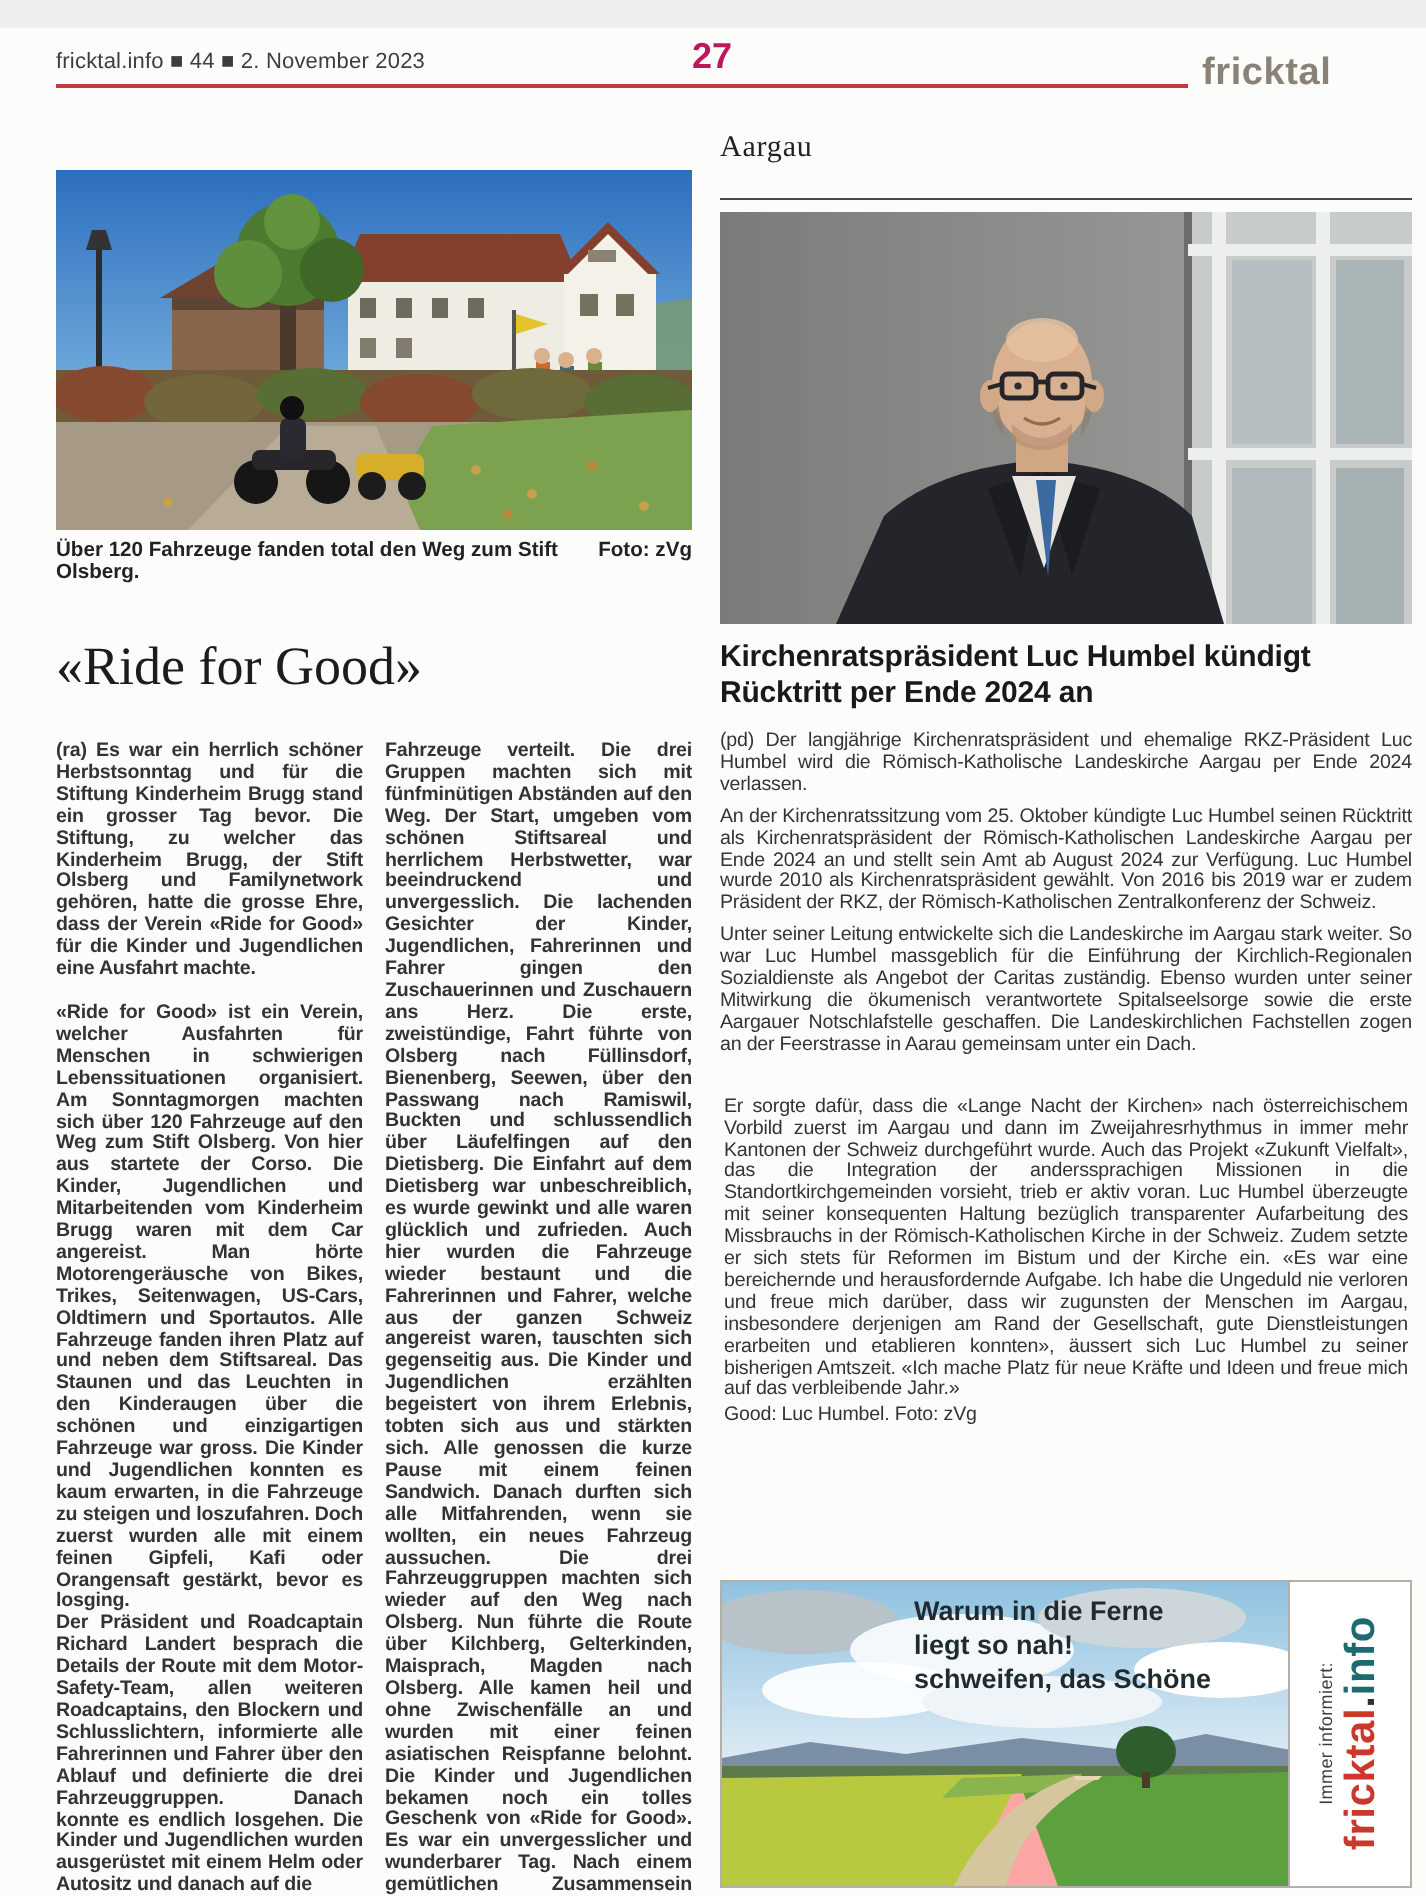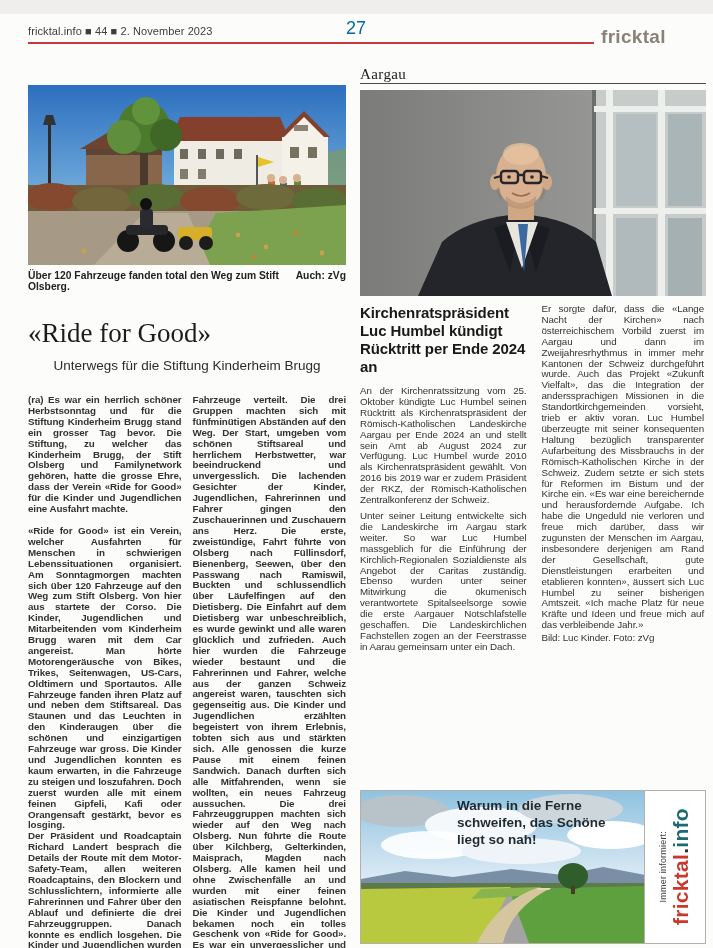--- a/index.html
+++ b/index.html
@@ -5,50 +5,50 @@
   html,body{margin:0;padding:0;background:#e8e6e2;}
   .page{
     position:relative;width:713px;height:948px;margin:0 auto;
     background:#fcfcfb;overflow:hidden;
     font-family:"Liberation Sans",sans-serif;color:#2e2e2e;
   }
   .scan-band{position:absolute;left:0;top:0;width:713px;height:14px;background:#efeeec;}
 
   
   .masthead-left{position:absolute;left:28px;top:25px;font-size:11px;color:#3d3d3d;letter-spacing:.1px;}
-  .page-number{position:absolute;left:336px;top:18px;width:40px;text-align:center;font-size:18px;font-weight:400;color:#0369a1;}
+  .page-number{position:absolute;left:336px;top:18px;width:40px;text-align:center;font-size:18px;font-weight:700;color:#be185d;}
   .rule-red{position:absolute;left:28px;top:42px;width:566px;height:2px;background:#c6393c;}
   .brand-right{position:absolute;left:601px;top:26px;font-size:19px;font-weight:700;color:#8b8277;letter-spacing:.3px;}
 
   
   .left-article{position:absolute;left:28px;top:85px;width:318px;}
   .photo-main{width:318px;height:180px;display:block;}
   .caption-row{display:flex;justify-content:space-between;margin-top:5px;font-size:10.3px;font-weight:700;color:#222;}
   .caption-credit{white-space:nowrap;margin-left:8px;}
   .left-title{margin-top:26px;font-family:"Liberation Serif",serif;font-size:27px;font-weight:500;color:#1c1c1c;}
   .left-subtitle{margin-top:9px;text-align:center;font-size:13.5px;color:#2c2c2c;}
   .cols{display:flex;gap:11px;margin-top:22px;font-weight:bold;}
   .col{flex:1;font-size:9.8px;line-height:10.9px;text-align:justify;color:#333;letter-spacing:-.1px;}
   .col p{margin:0;}
   .col p.gap{margin-bottom:11px;}
 
   
   .region{position:absolute;left:360px;top:66px;width:346px;}
   .region-label{font-family:"Liberation Serif",serif;font-size:15px;color:#222;letter-spacing:.4px;
-    border-bottom:1px solid #4a4a4a;padding-bottom:0;}
+    border-bottom:1px solid #4a4a4a;padding-bottom:16px;}
   .photo-portrait{width:346px;height:206px;display:block;margin-top:6px;}
-  .region-cols{display:flex;gap:13px;margin-top:6px;}
+  .region-cols{display:flex;gap:13px;margin-top:6px;flex-direction:column;}
   .region-col{flex:1;font-size:9.8px;line-height:10.9px;text-align:justify;color:#333;letter-spacing:-.1px;}
   .region-col p{margin:0 0 5px 0;}
   .region-col p.tight{margin:2px;}
   .region-headline{font-size:15px;line-height:18px;font-weight:700;color:#191919;text-align:left;margin:2px 0 10px 0;}
 
   
   .ad{position:absolute;left:360px;top:790px;width:346px;height:154px;border:1px solid #b3b0aa;
-    display:flex;background:#a3a3a3;box-sizing:border-box;}
+    display:flex;background:#fca5a5;box-sizing:border-box;}
   .ad-photo-wrap{position:relative;width:284px;height:100%;overflow:hidden;}
   .ad-photo{width:284px;height:152px;display:block;}
   .ad-headline{position:absolute;left:96px;top:6px;width:184px;font-size:13.5px;line-height:17px;
     font-weight:700;color:#1f2a31;}
   .ad-band{width:60px;border-left:1px solid #b3b0aa;background:#fff;display:flex;
     align-items:center;justify-content:center;gap:1px;}
   .vert{writing-mode:vertical-rl;transform:rotate(180deg);white-space:nowrap;}
   .ad-small{font-size:9px;color:#3e3e3e;letter-spacing:.2px;}
   .ad-brand{font-size:21px;font-weight:700;letter-spacing:.3px;}
   .ad-brand .main{color:#cc372c;}
@@ -138,24 +138,23 @@
       <rect x="98" y="140" width="42" height="10" rx="4" fill="#26262b"></rect>
       <rect x="112" y="124" width="13" height="20" rx="4" fill="#2a2a33"></rect>
       <circle cx="118" cy="119" r="6" fill="#111111"></circle>
 
       <rect x="150" y="142" width="34" height="13" rx="4" fill="#d7ae2a"></rect>
       <circle cx="158" cy="158" r="7" fill="#1c1c1c"></circle>
       <circle cx="178" cy="158" r="7" fill="#1c1c1c"></circle>
     </svg>
     <div class="caption-row">
       <span>Über 120 Fahrzeuge fanden total den Weg zum Stift Olsberg.</span>
-      <span class="caption-credit">Auch: zVg</span>
+      <span class="caption-credit">Foto: zVg</span>
     </div>
     <div class="left-title">«Ride for Good»</div>
-    <div class="left-subtitle">Unterwegs für die Stiftung Kinderheim Brugg</div>
     <div class="cols">
       <div class="col">
         <p class="gap">(ra) Es war ein herrlich schöner Herbstsonntag und für die Stiftung Kinderheim Brugg stand ein grosser Tag bevor. Die Stiftung, zu welcher das Kinderheim Brugg, der Stift Olsberg und Familynetwork gehören, hatte die grosse Ehre, dass der Verein «Ride for Good» für die Kinder und Jugendlichen eine Ausfahrt machte.</p>
         <p>«Ride for Good» ist ein Verein, welcher Ausfahrten für Menschen in schwierigen Lebenssituationen organisiert. Am Sonntagmorgen machten sich über 120 Fahrzeuge auf den Weg zum Stift Olsberg. Von hier aus startete der Corso. Die Kinder, Jugendlichen und Mitarbeitenden vom Kinderheim Brugg waren mit dem Car angereist. Man hörte Motorengeräusche von Bikes, Trikes, Seitenwagen, US-Cars, Oldtimern und Sportautos. Alle Fahrzeuge fanden ihren Platz auf und neben dem Stiftsareal. Das Staunen und das Leuchten in den Kinderaugen über die schönen und einzigartigen Fahrzeuge war gross. Die Kinder und Jugendlichen konnten es kaum erwarten, in die Fahrzeuge zu steigen und loszufahren. Doch zuerst wurden alle mit einem feinen Gipfeli, Kafi oder Orangensaft gestärkt, bevor es losging.</p>
         <p>Der Präsident und Roadcaptain Richard Landert besprach die Details der Route mit dem Motor-Safety-Team, allen weiteren Roadcaptains, den Blockern und Schlusslichtern, informierte alle Fahrerinnen und Fahrer über den Ablauf und definierte die drei Fahrzeuggruppen. Danach konnte es endlich losgehen. Die Kinder und Jugendlichen wurden ausgerüstet mit einem Helm oder Autositz und danach auf die</p>
       </div>
       <div class="col">
         <p>Fahrzeuge verteilt. Die drei Gruppen machten sich mit fünfminütigen Abständen auf den Weg. Der Start, umgeben vom schönen Stiftsareal und herrlichem Herbstwetter, war beeindruckend und unvergesslich. Die lachenden Gesichter der Kinder, Jugendlichen, Fahrerinnen und Fahrer gingen den Zuschauerinnen und Zuschauern ans Herz. Die erste, zweistündige, Fahrt führte von Olsberg nach Füllinsdorf, Bienenberg, Seewen, über den Passwang nach Ramiswil, Buckten und schlussendlich über Läufelfingen auf den Dietisberg. Die Einfahrt auf dem Dietisberg war unbeschreiblich, es wurde gewinkt und alle waren glücklich und zufrieden. Auch hier wurden die Fahrzeuge wieder bestaunt und die Fahrerinnen und Fahrer, welche aus der ganzen Schweiz angereist waren, tauschten sich gegenseitig aus. Die Kinder und Jugendlichen erzählten begeistert von ihrem Erlebnis, tobten sich aus und stärkten sich. Alle genossen die kurze Pause mit einem feinen Sandwich. Danach durften sich alle Mitfahrenden, wenn sie wollten, ein neues Fahrzeug aussuchen. Die drei Fahrzeuggruppen machten sich wieder auf den Weg nach Olsberg. Nun führte die Route über Kilchberg, Gelterkinden, Maisprach, Magden nach Olsberg. Alle kamen heil und ohne Zwischenfälle an und wurden mit einer feinen asiatischen Reispfanne belohnt. Die Kinder und Jugendlichen bekamen noch ein tolles Geschenk von «Ride for Good». Es war ein unvergesslicher und wunderbarer Tag. Nach einem gemütlichen Zusammensein machten sich wieder alle, glücklich und mit tollen Erinnerungen, auf den Heimweg.</p>
       </div>
     </div>
@@ -201,26 +200,27 @@
       <line x1="158" y1="85" x2="164" y2="85" stroke="#26262a" stroke-width="2.4"></line>
       <line x1="141" y1="86" x2="134" y2="88" stroke="#26262a" stroke-width="2"></line>
       <line x1="181" y1="86" x2="188" y2="88" stroke="#26262a" stroke-width="2"></line>
       <circle cx="149" cy="87" r="1.8" fill="#2c2c2c"></circle>
       <circle cx="172" cy="87" r="1.8" fill="#2c2c2c"></circle>
       <path d="M152,103 Q161,109 170,103" fill="none" stroke="#9a6a50" stroke-width="1.6"></path>
     </svg>
     <div class="region-cols">
       <div class="region-col">
         <div class="region-headline">Kirchenratspräsident Luc Humbel kündigt Rücktritt per Ende 2024 an</div>
+        <p>(pd) Der langjährige Kirchenratspräsident und ehemalige RKZ-Präsident Luc Humbel wird die Römisch-Katholische Landeskirche Aargau per Ende 2024 verlassen.</p>
         <p>An der Kirchenratssitzung vom 25. Oktober kündigte Luc Humbel seinen Rücktritt als Kirchenratspräsident der Römisch-Katholischen Landeskirche Aargau per Ende 2024 an und stellt sein Amt ab August 2024 zur Verfügung. Luc Humbel wurde 2010 als Kirchenratspräsident gewählt. Von 2016 bis 2019 war er zudem Präsident der RKZ, der Römisch-Katholischen Zentralkonferenz der Schweiz.</p>
         <p>Unter seiner Leitung entwickelte sich die Landeskirche im Aargau stark weiter. So war Luc Humbel massgeblich für die Einführung der Kirchlich-Regionalen Sozialdienste als Angebot der Caritas zuständig. Ebenso wurden unter seiner Mitwirkung die ökumenisch verantwortete Spitalseelsorge sowie die erste Aargauer Notschlafstelle geschaffen. Die Landeskirchlichen Fachstellen zogen an der Feerstrasse in Aarau gemeinsam unter ein Dach.</p>
       </div>
       <div class="region-col">
         <p class="tight">Er sorgte dafür, dass die «Lange Nacht der Kirchen» nach österreichischem Vorbild zuerst im Aargau und dann im Zweijahresrhythmus in immer mehr Kantonen der Schweiz durchgeführt wurde. Auch das Projekt «Zukunft Vielfalt», das die Integration der anderssprachigen Missionen in die Standortkirchgemeinden vorsieht, trieb er aktiv voran. Luc Humbel überzeugte mit seiner konsequenten Haltung bezüglich transparenter Aufarbeitung des Missbrauchs in der Römisch-Katholischen Kirche in der Schweiz. Zudem setzte er sich stets für Reformen im Bistum und der Kirche ein. «Es war eine bereichernde und herausfordernde Aufgabe. Ich habe die Ungeduld nie verloren und freue mich darüber, dass wir zugunsten der Menschen im Aargau, insbesondere derjenigen am Rand der Gesellschaft, gute Dienstleistungen erarbeiten und etablieren konnten», äussert sich Luc Humbel zu seiner bisherigen Amtszeit. «Ich mache Platz für neue Kräfte und Ideen und freue mich auf das verbleibende Jahr.»</p>
-        <p class="tight">Bild: Luc Kinder. Foto: zVg</p>
+        <p class="tight">Good: Luc Humbel. Foto: zVg</p>
       </div>
     </div>
   </div>
 
   <div class="ad">
     <div class="ad-photo-wrap">
       <svg class="ad-photo" viewBox="0 0 284 152" aria-hidden="true">
         <defs>
           <linearGradient id="sky2" x1="0" y1="0" x2="0" y2="1">
             <stop offset="0" stop-color="#8fc2e0"></stop>
@@ -239,22 +239,22 @@
         <polygon points="0,98 150,96 122,152 0,152" fill="#b9c93f"></polygon>
         <polygon points="148,98 284,95 284,152 168,152" fill="#5ea03d"></polygon>
         <polygon points="120,98 180,96 176,104 110,108" fill="#8ab54e"></polygon>
         <path d="M116,152 C130,124 150,106 176,97 L190,97 C164,110 148,128 142,152 Z" fill="#d6c69e"></path>
         <path d="M176,97 L190,97 L188,99 L177,99 Z" fill="#e4d8b4"></path>
         <ellipse cx="212" cy="85" rx="15" ry="13" fill="#2f5e2c"></ellipse>
         <rect x="210" y="95" width="4" height="8" fill="#4a3a28"></rect>
       </svg>
       <div class="ad-headline">
         <div>Warum in die Ferne</div>
+        <div>liegt so nah!</div>
         <div>schweifen, das Schöne</div>
-        <div>liegt so nah!</div>
       </div>
     </div>
     <div class="ad-band">
       <span class="vert ad-small">Immer informiert:</span>
       <span class="vert ad-brand"><span class="main">fricktal</span><span class="dot">.</span><span class="suffix">info</span></span>
     </div>
   </div>
 </div>
 
 </body></html>

